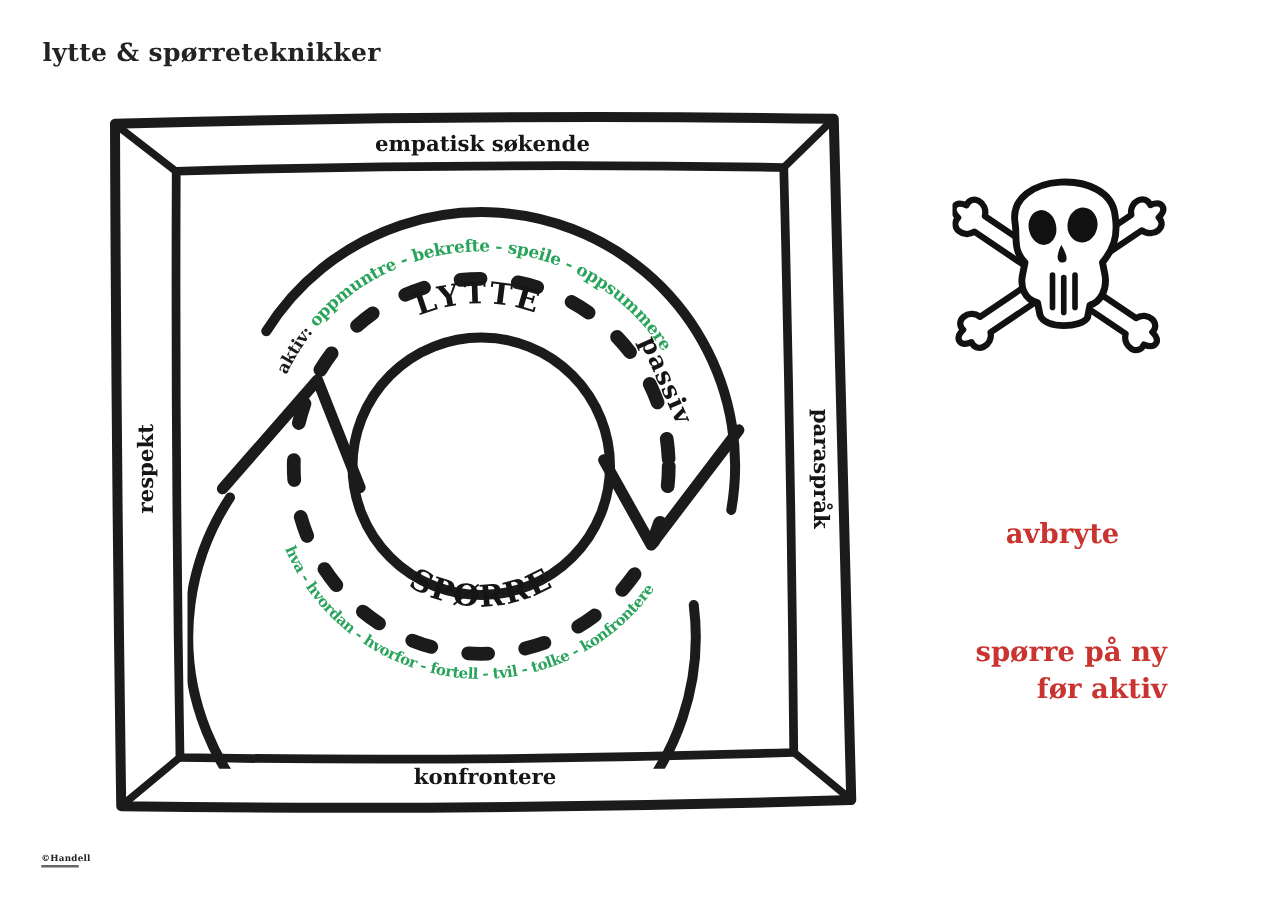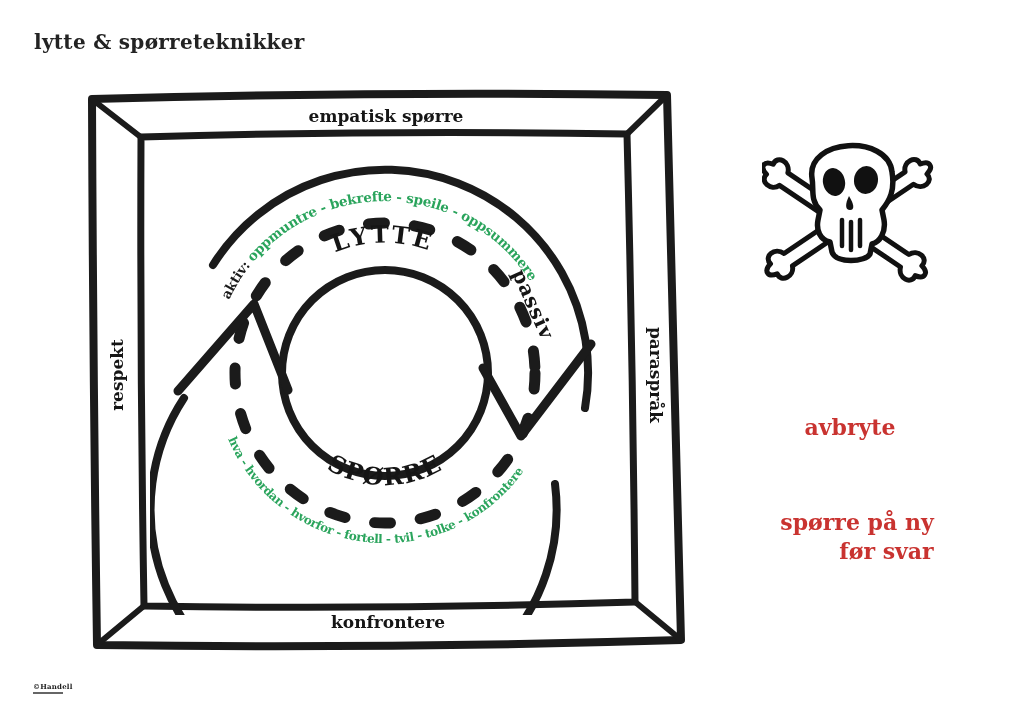--- a/index.html
+++ b/index.html
@@ -44,21 +44,21 @@
 
   <svg class="frame-svg" width="1024" height="724" viewBox="0 0 1024 724">
     <path class="ink" stroke-width="8" stroke-linejoin="round" stroke-linecap="round" d="M 92,99 Q 380,91 667,95 Q 675,370 681,640 Q 385,649 97,645 Q 93,372 92,99 Z"></path>
     <path class="ink" stroke-width="7" stroke-linejoin="round" stroke-linecap="round" d="M 141,137 Q 385,130 627,134 Q 633,370 635,602 Q 388,610 144,606 Q 140,370 141,137 Z"></path>
     <path class="ink" stroke-width="6" stroke-linecap="round" d="M 93,100 L 142,138"></path>
     <path class="ink" stroke-width="6" stroke-linecap="round" d="M 666,96 L 626,135"></path>
     <path class="ink" stroke-width="6" stroke-linecap="round" d="M 680,639 L 634,601"></path>
     <path class="ink" stroke-width="6" stroke-linecap="round" d="M 98,644 L 145,605"></path>
   </svg>
 
-  <div class="frame-label" style="left:386px; top:116px;">empatisk spørre</div>
+  <div class="frame-label" style="left:386px; top:116px;">empatisk søkende</div>
   <div class="frame-label" style="left:388px; top:622px;">konfrontere</div>
   <div class="frame-label rot-left" style="left:117px; top:375px;">respekt</div>
   <div class="frame-label rot-right" style="left:656px; top:375px;">paraspråk</div>
 
   <svg class="ring-svg" width="480" height="475" viewBox="0 0 480 475">
     <defs>
       <path id="arcTop" d="M 79,160 A 172,172 0 0 1 406,218"></path>
       <path id="arcBottom" d="M 78,299 A 170,170 0 0 0 403,257"></path>
       <path id="arcLytte" d="M 170,120 A 130,130 0 0 1 296,118"></path>
       <path id="arcSporre" d="M 171,325 A 112,112 0 0 0 299,325"></path>
@@ -115,21 +115,21 @@
     <g stroke="#111" stroke-width="4.5" stroke-linecap="round">
       <line x1="80" y1="100" x2="80" y2="126"></line>
       <line x1="89" y1="102" x2="89" y2="130"></line>
       <line x1="98" y1="100" x2="98" y2="126"></line>
     </g>
   </svg>
 
   <div class="red-label" style="left:850px; top:427px;">avbryte</div>
   <div class="red-label" style="left:857px; top:537px;text-align:right;">
     <span class="line">spørre på ny</span>
-    <span class="line">før svar</span>
+    <span class="line">før aktiv</span>
   </div>
 
   <div class="logo">
     <span>©Handell</span>
     <div class="logo-bar"></div>
   </div>
 
 </div>
 
 </body></html>

